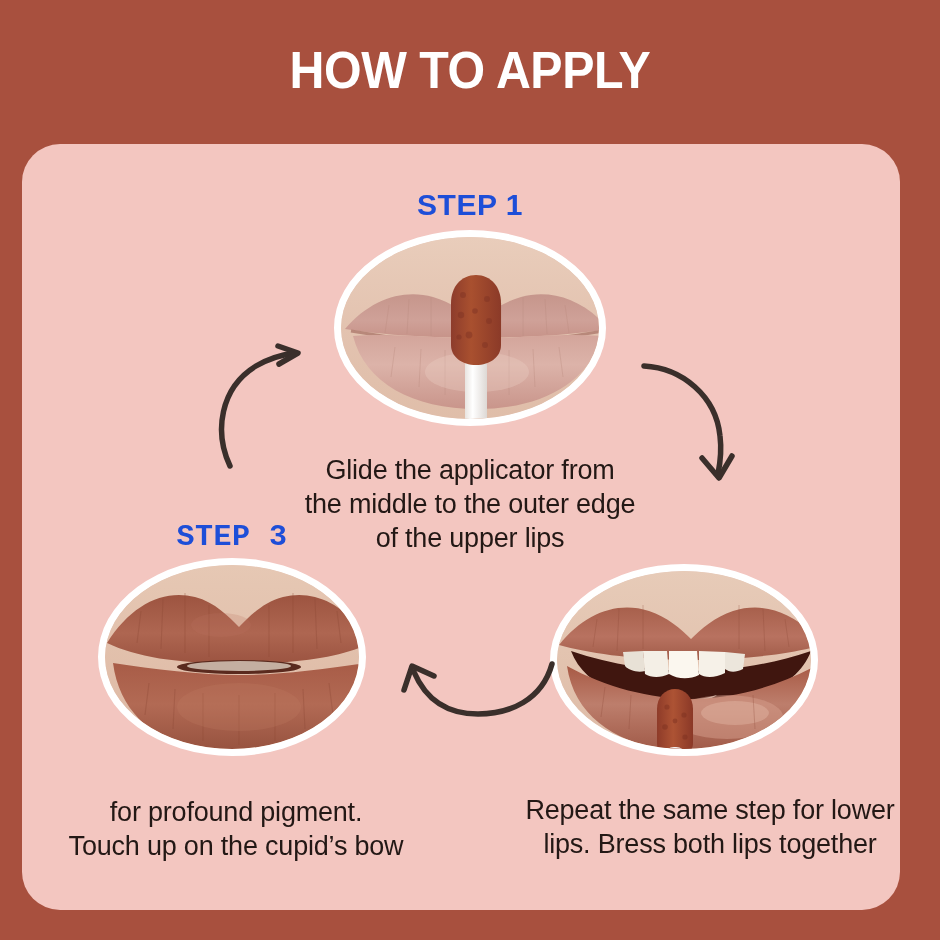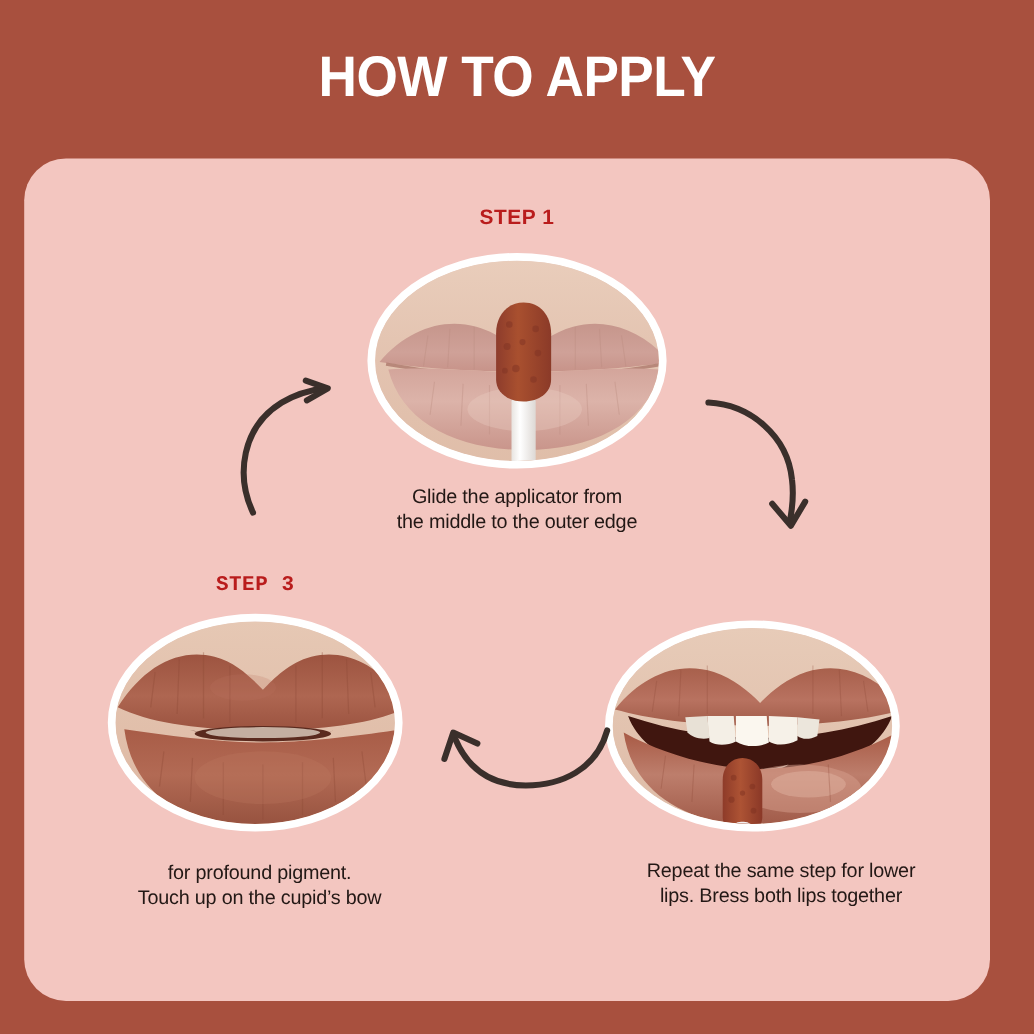--- a/index.html
+++ b/index.html
@@ -28,36 +28,37 @@
   }
   .panel {
     position:absolute;
     left:22px; top:144px;
     width:878px; height:766px;
     background:#f3c6c0;
     border-radius:38px;
   }
   .step-label {
     position:absolute;
-    font-size:19px;
+    font-size:30px;
     font-weight:bold;
-    color:#b91c1c;
+    color:#1d4ed8;
     letter-spacing:0.5px;
     text-align:right;
     white-space:nowrap;
     transform:translateX(-50%);
   }
   .caption {
     position:absolute;
-    font-size:18px;
+    font-size:27px;
     line-height:1.26;
     color:#231815;
     text-align:center;
     transform:translateX(-50%);
     letter-spacing:-0.2px;
+    margin-top:13px;
   }
   .photo {
     position:absolute;
     border-radius:50%;
     border:7px solid #ffffff;
     overflow:hidden;
     background:#e8cbbd;
     transform:translateX(-50%);
   }
   .photo .inner { position:absolute; inset:0; overflow:hidden; border-radius:50%; }
@@ -145,20 +146,21 @@
             <circle cx="118" cy="100" r="2.6"></circle>
               <circle cx="134" cy="74" r="2.8"></circle>
           </g>
         </svg>
       </div>
     </div>
 
     <div class="caption" style="left:448px; top:296px; width:400px;">
       <div>Glide the applicator from</div>
       <div>the middle to the outer edge</div>
+      <div>of the upper lips</div>
     </div>
 
     <div class="step-label" style="left:662px; top:392px;margin-top:30px;">STEP 2</div>
 
     <div class="photo" style="left:662px; top:420px; width:268px; height:192px;">
       <div class="inner">
         <svg width="268" height="192" viewBox="0 0 268 192" preserveAspectRatio="xMidYMid slice">
           <defs>
             <linearGradient id="skin2" x1="0" y1="0" x2="0" y2="1">
               <stop offset="0%" stop-color="#e7cbb8"></stop>

